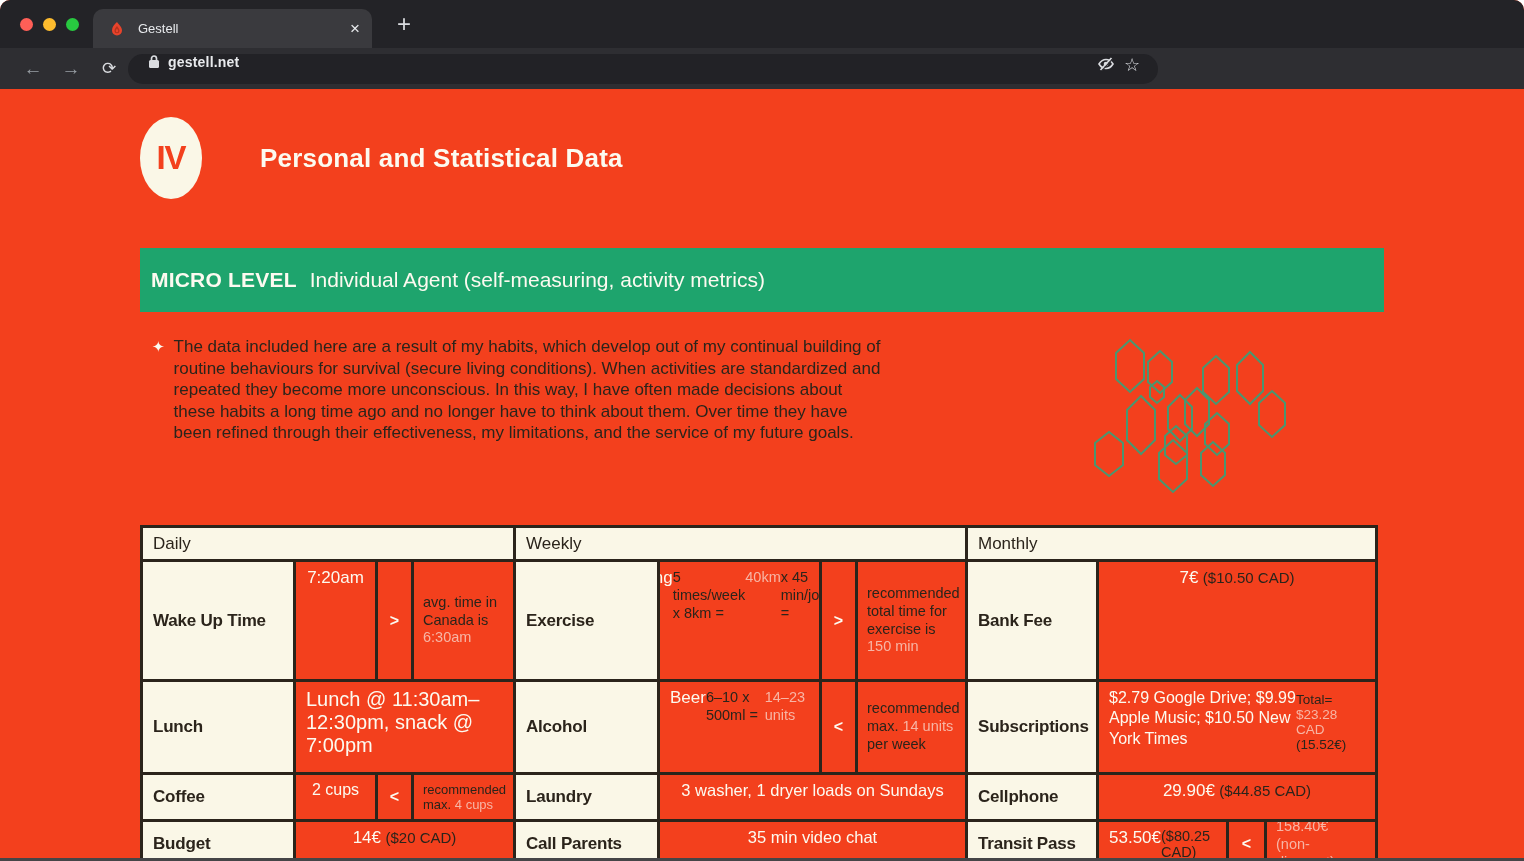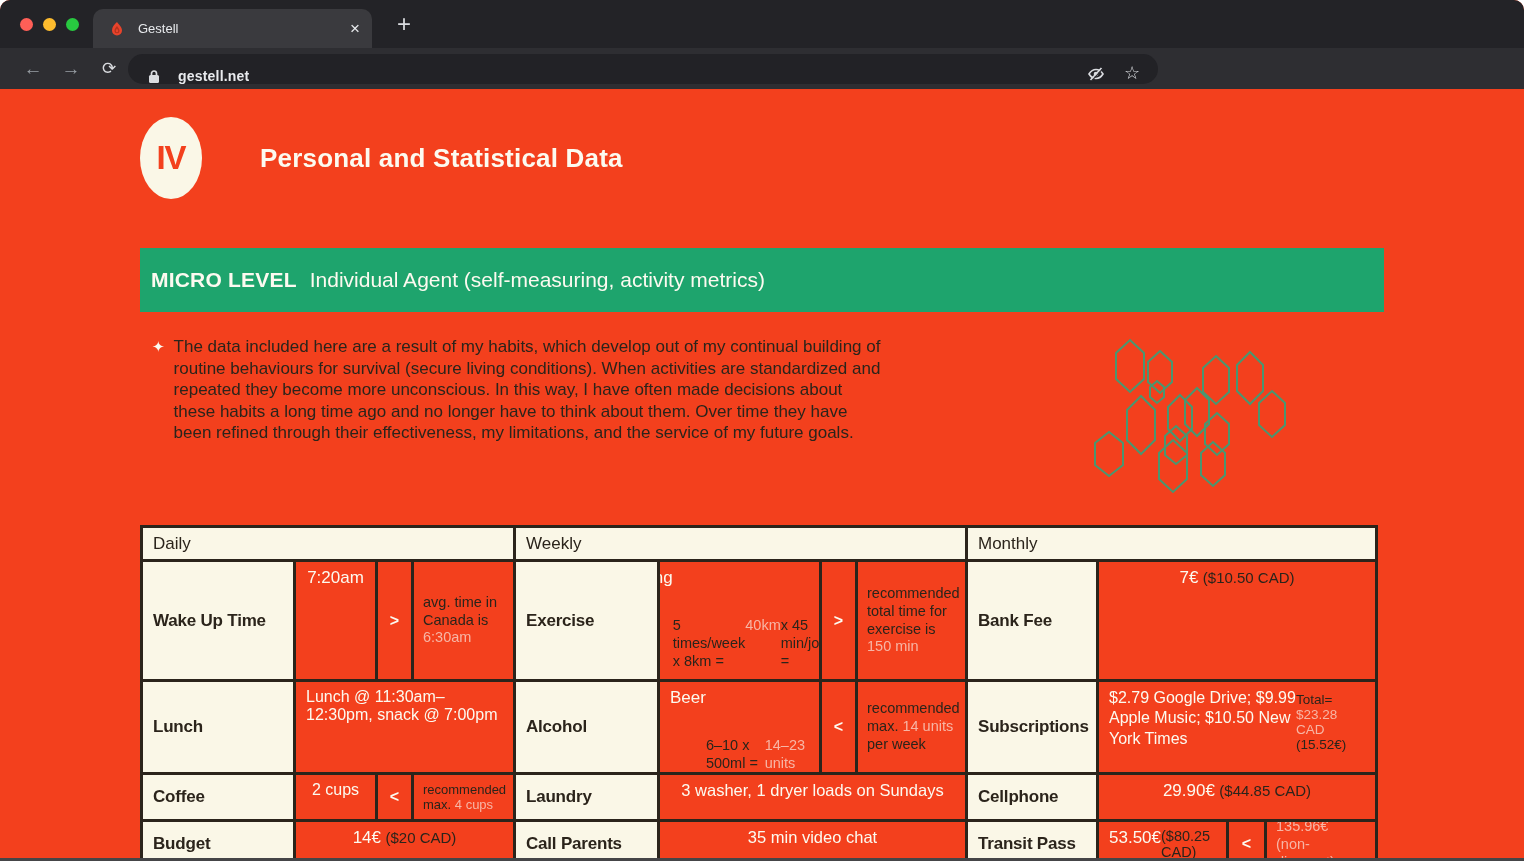--- a/index.html
+++ b/index.html
@@ -31,21 +31,21 @@
        border-radius:10px 10px 0 0;display:flex;align-items:center;padding:0 12px;gap:9px;}
   .tab-title{color:var(--chrome-text);font-size:13px;flex:1;}
   .tab-close{color:var(--chrome-text);font-size:17px;line-height:1;cursor:default;}
   .newtab{color:#DADCE0;font-size:24px;font-weight:300;margin-left:25px;align-self:center;}
 
   .toolbar{height:41px;background:var(--chrome-toolbar);display:flex;align-items:center;padding:0 14px;}
   .navbtn{width:38px;height:30px;display:flex;align-items:center;justify-content:center;
           font-size:19px;color:var(--chrome-dim);}
   .navbtn.reload{color:#DADCE0;font-size:17px;}
   .urlbar{width:1030px;height:30px;background:var(--chrome-pill);border-radius:15px;
-          display:flex;align-items:flex-end;padding:0 14px;gap:12px;}
+          display:flex;align-items:flex-start;padding:0 14px;gap:2px;}
   .url-text{color:var(--chrome-text);font-size:14px;font-weight:700;letter-spacing:.2px;flex:1;}
   .pill-icon{display:flex;align-items:center;justify-content:center;width:24px;}
   .star-glyph{color:#DADCE0;font-size:18px;}
 
   
   .page{position:absolute;top:89px;left:0;right:0;bottom:0;background:var(--orange);}
   .content{margin-left:140px;width:1244px;}
 
   .page-header{display:flex;align-items:center;gap:33px;padding-top:28px;}
   .badge{width:62px;height:82px;border-radius:50%;background:var(--cream);
@@ -79,21 +79,21 @@
          display:flex;align-items:center;padding:0 10px;letter-spacing:-0.2px;}
   .val{display:flex;flex-direction:row;justify-content:center;padding:6px 10px;font-size:17px;}
   .span3{grid-column:2/-1;}
   .cmp{display:flex;align-items:center;justify-content:center;color:var(--white);font-size:16px;font-weight:700;}
   .note{display:flex;justify-content:center;flex-direction:column;padding:4px 9px;
         font-size:14.5px;line-height:1.22;color:var(--ink);}
   .note.small{font-size:13px;line-height:1.18;}
   .note-inline{display:inline;}
   .w{color:var(--white);} .d{color:var(--ink);} .p{color:var(--pink);}
   .ex-title{font-size:17px;margin-bottom:3px;}
-  .ex-sub{font-size:14.5px;line-height:1.25;margin-top:48px;}
+  .ex-sub{font-size:14.5px;line-height:1.25;}
   .ex-gap{height:12px;}
   .ex-big{font-size:23px;margin-top:18px;}
   .val-inline{font-size:16px;}
   .val-inline .main{font-size:17px;}
   .val-inline .sub{font-size:15px;}
   .sub-main{font-size:16px;line-height:1.27;}
   .sub-total{font-size:13.5px;margin-top:4px;}
   .transit-main{font-size:17px;line-height:1.2;}
   .transit-sub{font-size:14.5px;}
   .alt-note{font-size:14.5px;line-height:1.25;}
@@ -195,21 +195,21 @@
           <div class="cell label">Wake Up Time</div>
           <div class="cell val">
             <span class="w">7:20am</span>
           </div>
           <div class="cell cmp">&gt;</div>
           <div class="cell note">
             <span class="note-inline"><span class="d">avg. time in Canada is</span> <span class="p">6:30am</span></span>
           </div>
 
           <div class="cell label">Lunch</div>
-          <div class="cell val span3" style="font-size:16px;">
+          <div class="cell val span3" style="font-size:20px;">
             <span class="w">Lunch @ 11:30am–12:30pm, snack @ 7:00pm</span>
           </div>
 
           <div class="cell label">Coffee</div>
           <div class="cell val">
             <span class="w" style="font-size:16px;">2 cups</span>
           </div>
           <div class="cell cmp">&lt;</div>
           <div class="cell note small">
             <span class="note-inline"><span class="d">recommended max.</span> <span class="p">4 cups</span></span>
@@ -281,21 +281,21 @@
             <span class="note-inline"><span class="w main">29.90€</span> <span class="d sub">($44.85 CAD)</span></span>
           </div>
 
           <div class="cell label">Transit Pass</div>
           <div class="cell val">
             <div class="transit-main w">53.50€</div>
             <div class="transit-sub d">($80.25 CAD)</div>
           </div>
           <div class="cell cmp">&lt;</div>
           <div class="cell note">
-            <div class="alt-note p">135.96€</div>
+            <div class="alt-note p">158.40€</div>
             <div class="alt-note p">(non-discount)</div>
           </div>
         </div>
 
       </div>
     </div>
   </div>
 
   <div class="bottom-edge"></div>
 </div>

